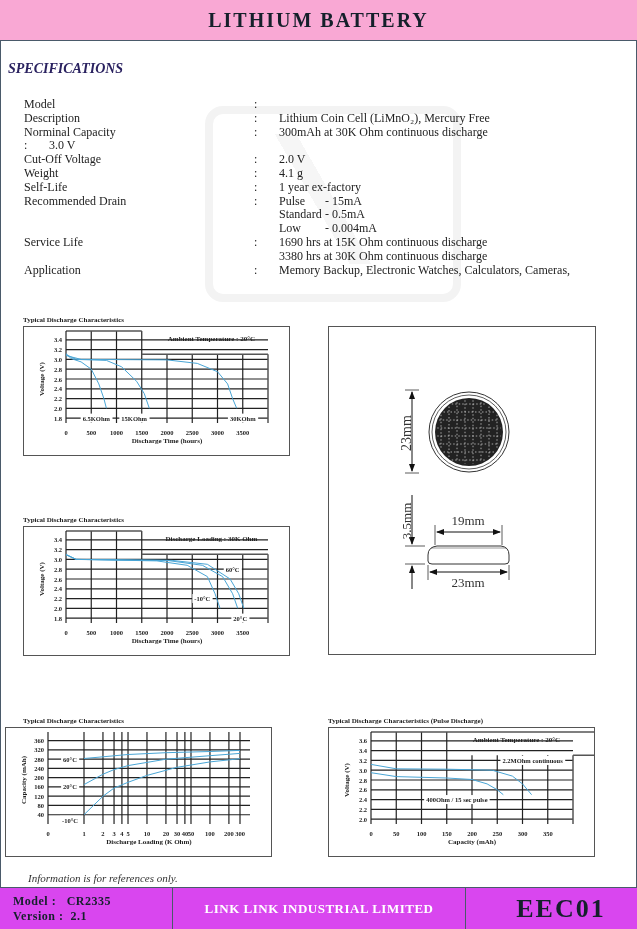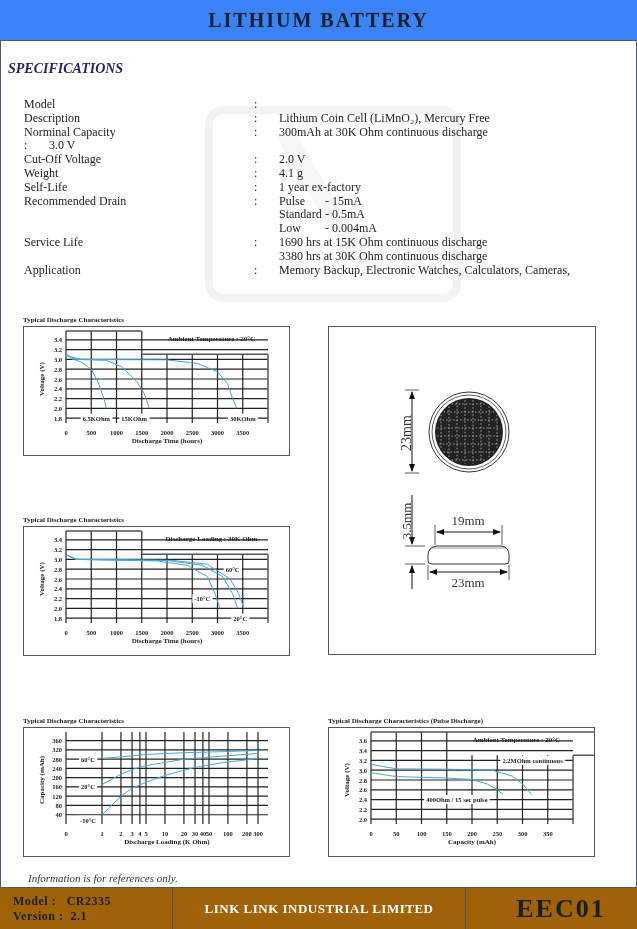--- a/index.html
+++ b/index.html
@@ -1,34 +1,34 @@
 <!DOCTYPE html>
 <html><head>
 <meta charset="utf-8">
 <style>
   html, body { margin:0; padding:0; background:#fff; }
   body { width:637px; height:929px; position:relative; overflow:hidden; font-family:"Liberation Serif", serif; color:#222; }
   .frame { position:absolute; left:0; top:0; width:635px; height:927px; border:1px solid #4a5a6a; }
-  .title-bar { position:absolute; left:0; top:0; width:637px; height:40px; background:#3b82f6; border-bottom:1px solid #4a5a6a; display:flex; align-items:center; justify-content:center; }
+  .title-bar { position:absolute; left:0; top:0; width:637px; height:40px; background:#f9a8d4; border-bottom:1px solid #4a5a6a; display:flex; align-items:center; justify-content:center; }
   .title-bar span { font-weight:bold; font-size:20px; letter-spacing:2px; color:#15202b; font-family:"Liberation Serif", serif; }
   .spec-heading { position:absolute; left:8px; top:61px; font-size:14px; font-weight:bold; font-style:italic; color:#2a2260; }
   .watermark { position:absolute; left:205px; top:106px; width:240px; height:180px; border:8px solid #f3f3f3; border-radius:18px; }
   .watermark:after { content:""; position:absolute; left:40px; top:20px; width:140px; height:130px; background:linear-gradient(60deg, transparent 45%, #f6f6f6 45%, #f6f6f6 55%, transparent 55%); }
   .spec-table { position:absolute; left:24px; top:98px; font-size:12px; line-height:13.8px; }
   .spec-row { display:flex; }
   .spec-label { width:230px; }
   .spec-colon { width:25px; }
   .spec-val { width:320px; }
   .drain .k { display:inline-block; width:46px; }
   .chart-caption { position:absolute; font-size:7px; font-weight:bold; color:#222; }
   .chart-box { position:absolute; border:1px solid #555; background:#fff; }
   .chart-box svg { position:absolute; left:0; top:0; }
   .drawing-box { position:absolute; left:328px; top:326px; width:266px; height:327px; border:1px solid #555; }
   .note { position:absolute; left:28px; top:872px; font-size:11px; font-style:italic; color:#333; }
-  .footer { position:absolute; left:0; top:887px; width:637px; height:42px; background:#a16207; border-top:1px solid #4a5a6a; }
+  .footer { position:absolute; left:0; top:887px; width:637px; height:42px; background:#d946ef; border-top:1px solid #4a5a6a; }
   .footer .cell { position:absolute; top:0; height:42px; border-right:1px solid #4a5a6a; }
   .f-model { left:0; width:173px; font-weight:bold; font-size:12px; color:#15202b; padding-left:13px; box-sizing:border-box; padding-top:6px; line-height:15px; letter-spacing:0.5px;}
   .f-company { left:173px; width:292px; display:flex; align-items:center; justify-content:center; color:#fff; font-weight:bold; font-size:13px; letter-spacing:0.5px; }
   .f-code { left:465px; width:192px; border-right:none !important; display:flex; align-items:center; justify-content:center; font-weight:bold; font-size:26px; color:#15202b; letter-spacing:2px; }
   svg text { font-family:"Liberation Serif", serif; }
 </style>
 </head>
 <body>
 
 <div class="frame"></div>
@@ -207,21 +207,21 @@
       <rect x="199.75155639648438" y="37.72222137451172" width="18.099365234375" height="9" fill="#fff"></rect>
       <text x="208.64999999999998" y="44.72222222222223" text-anchor="middle" font-size="6.5" font-weight="bold" fill="#222">60°C</text>
       <rect x="168.36563110351562" y="67.05555725097656" width="20.263916015625" height="9" fill="#fff"></rect>
       <text x="178.35000000000002" y="74.05555555555554" text-anchor="middle" font-size="6.5" font-weight="bold" fill="#222">-10°C</text>
       <rect x="207.32656860351562" y="86.61111450195312" width="18.099365234375" height="9" fill="#fff"></rect>
       <text x="216.22500000000002" y="93.61111111111111" text-anchor="middle" font-size="6.5" font-weight="bold" fill="#222">20°C</text>
     </svg>
 </div>
 
 <div class="chart-caption" style="left:23px;top:717px;">Typical Discharge Characteristics</div>
-<div class="chart-box" style="left:23px;top:727px;width:265px;height:128px;">
+<div class="chart-box" style="left:5px;top:727px;width:265px;height:128px;">
   <svg id="chart2" width="265" height="128">
       <line x1="42" x2="244" y1="86.73684210526315" y2="86.73684210526315" stroke="#222" stroke-width="1.2"></line>
       <text x="38" y="89.23684210526315" text-anchor="end" font-size="6.5" font-weight="bold" fill="#222">40</text>
       <line x1="42" x2="244" y1="77.47368421052632" y2="77.47368421052632" stroke="#222" stroke-width="1.2"></line>
       <text x="38" y="79.97368421052632" text-anchor="end" font-size="6.5" font-weight="bold" fill="#222">80</text>
       <line x1="42" x2="244" y1="68.21052631578948" y2="68.21052631578948" stroke="#222" stroke-width="1.2"></line>
       <text x="38" y="70.71052631578948" text-anchor="end" font-size="6.5" font-weight="bold" fill="#222">120</text>
       <line x1="42" x2="244" y1="58.94736842105263" y2="58.94736842105263" stroke="#222" stroke-width="1.2"></line>
       <text x="38" y="61.44736842105263" text-anchor="end" font-size="6.5" font-weight="bold" fill="#222">160</text>
       <line x1="42" x2="244" y1="49.684210526315795" y2="49.684210526315795" stroke="#222" stroke-width="1.2"></line>

